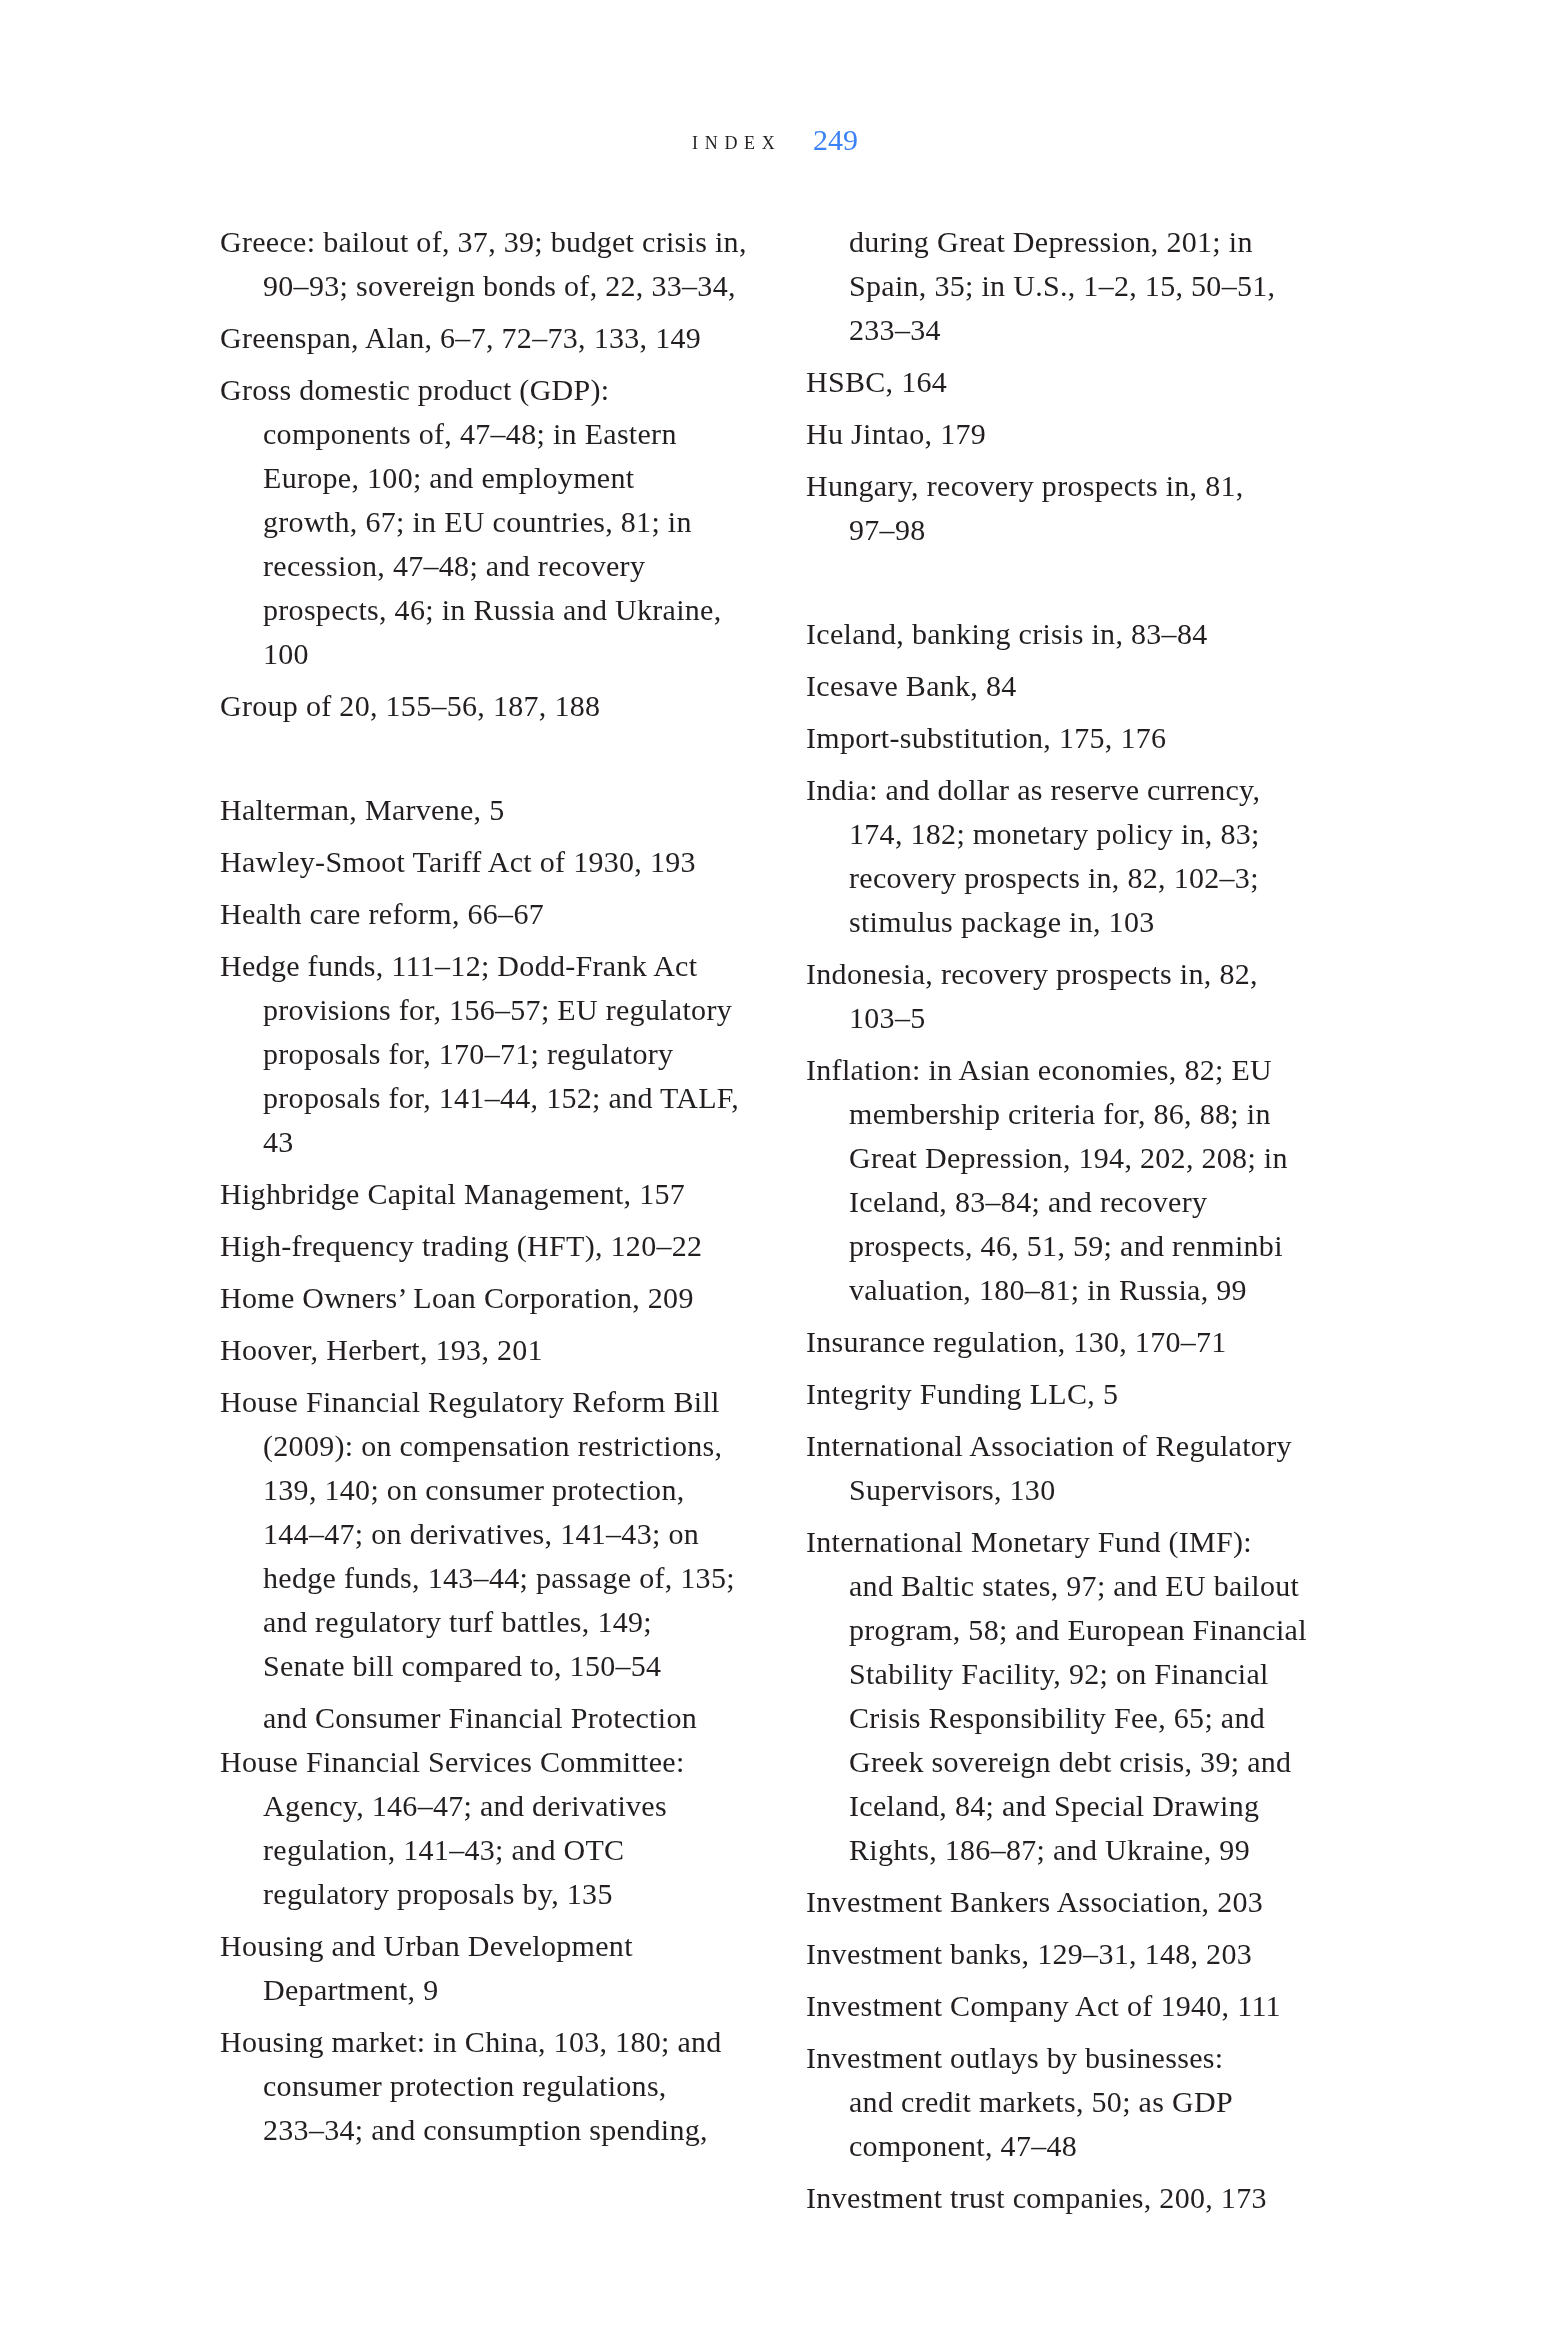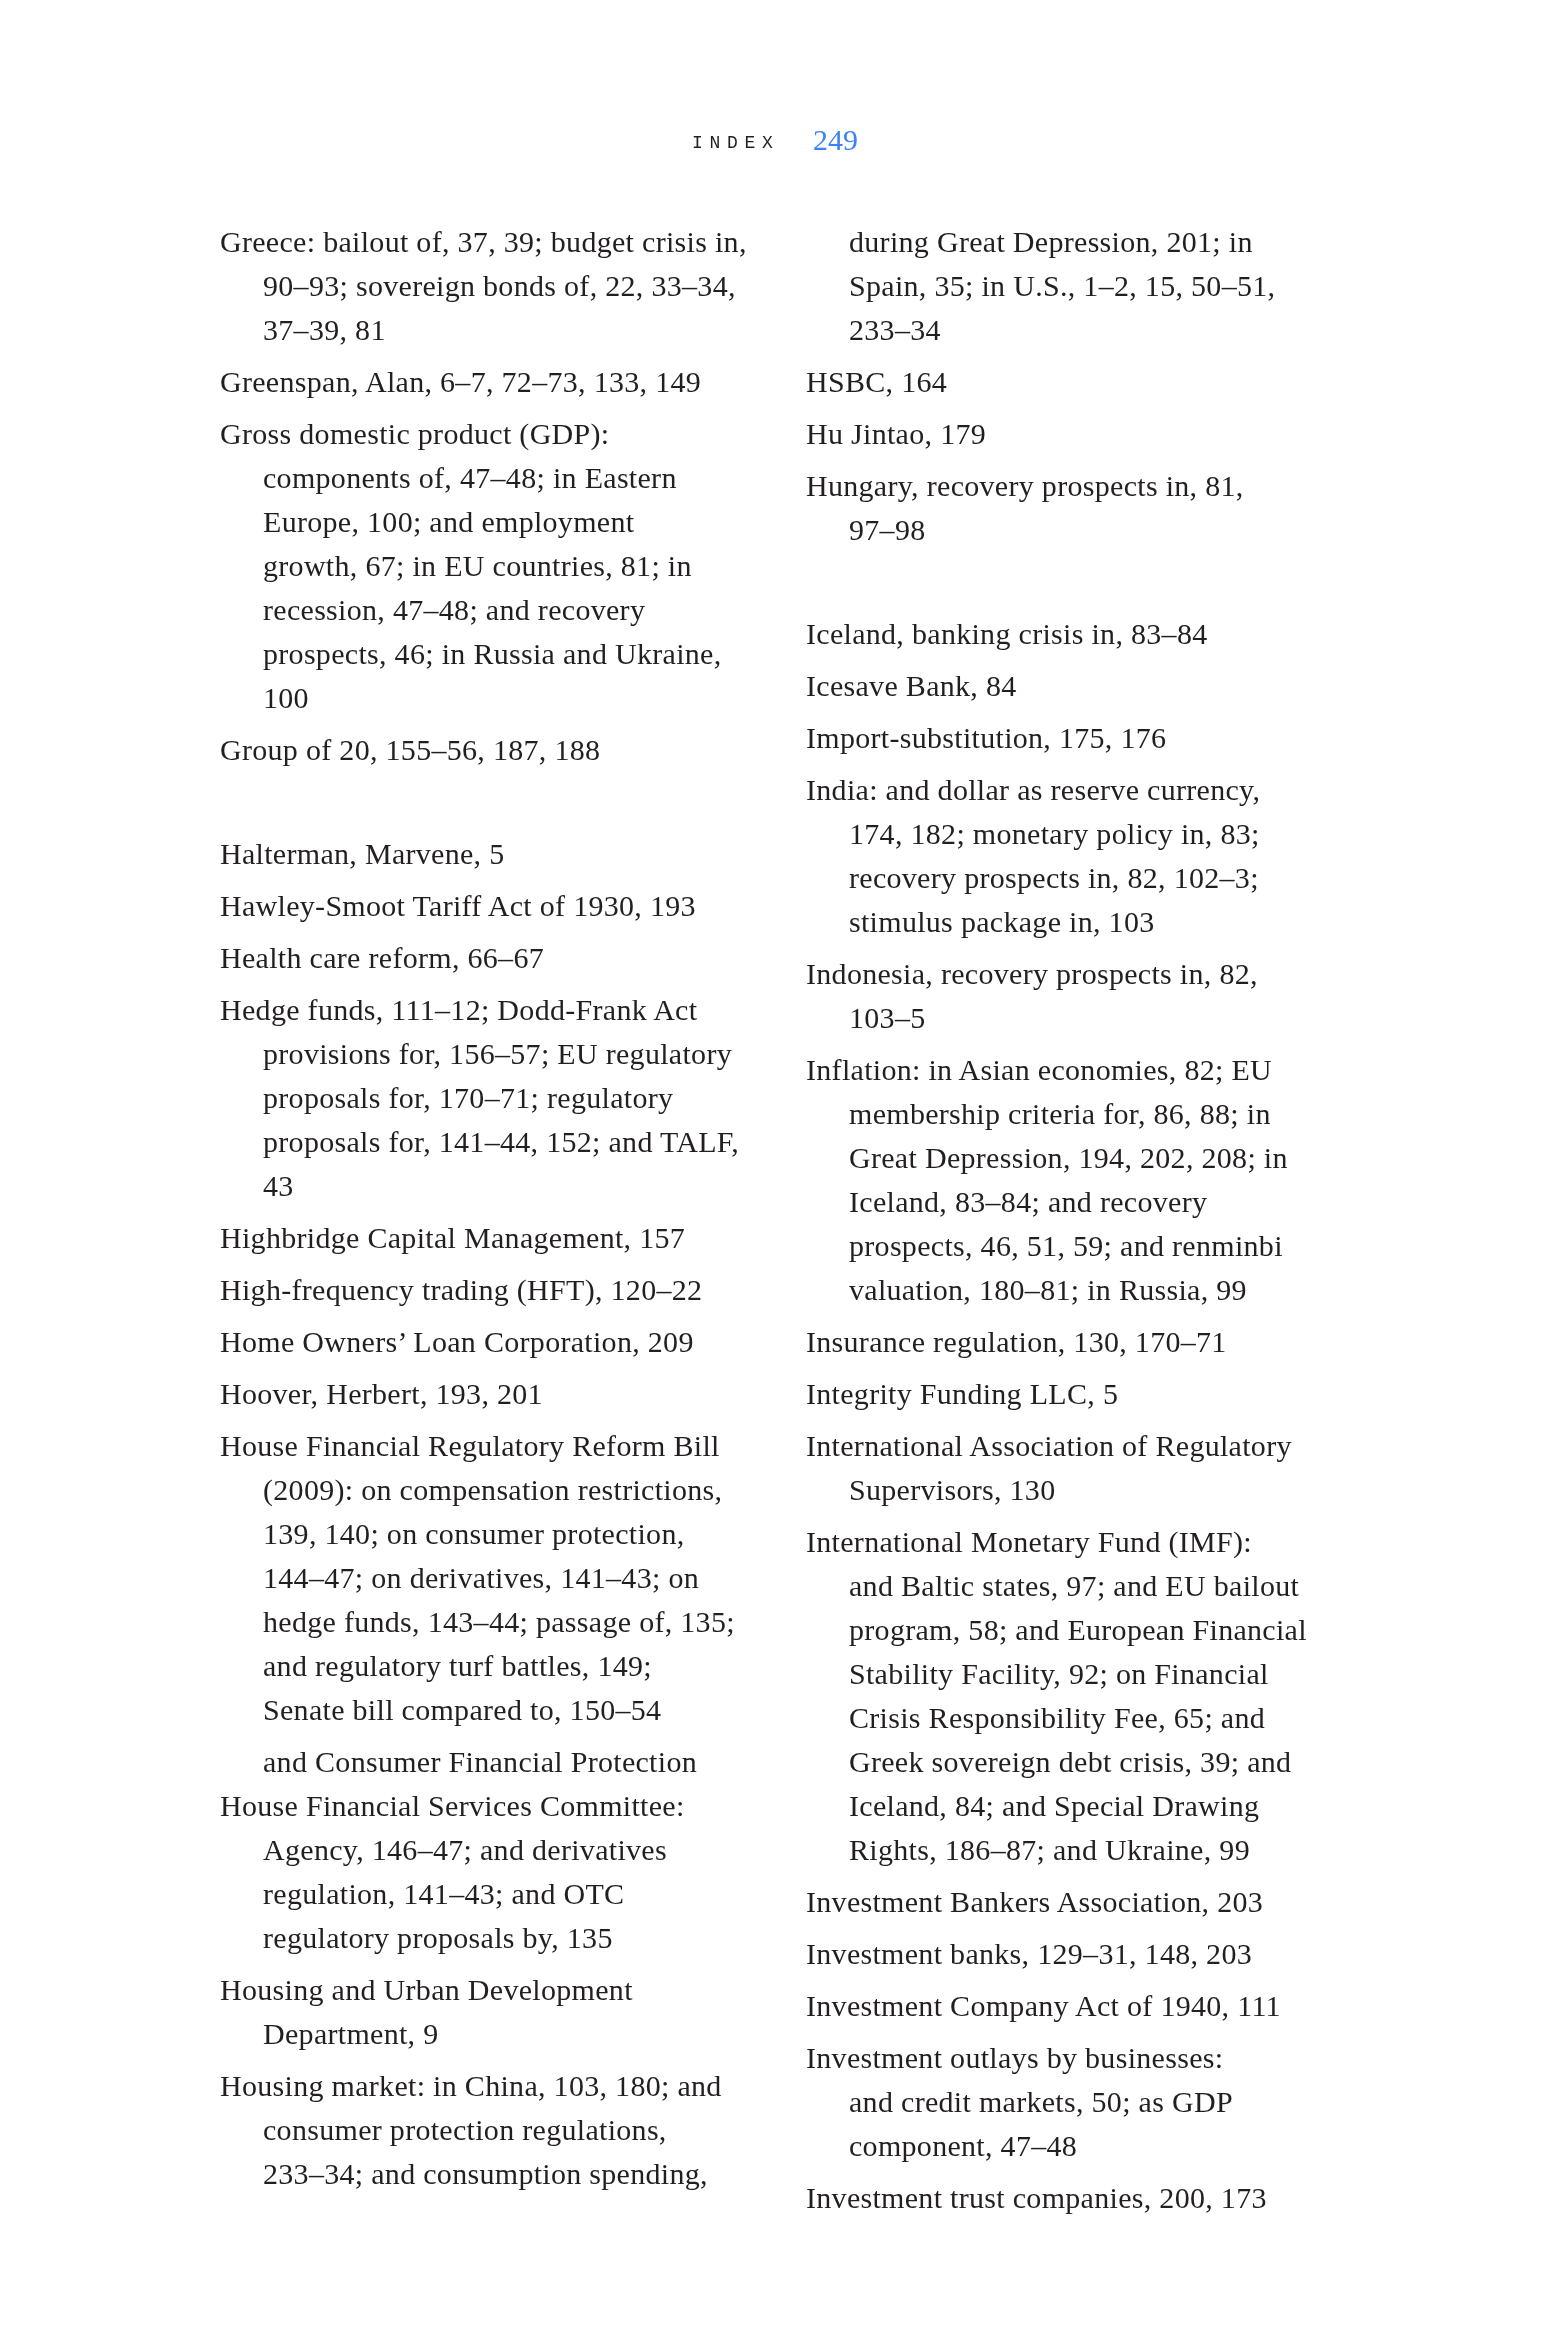--- a/index.html
+++ b/index.html
@@ -19,21 +19,21 @@
     position: absolute;
     top: 124px;
     left: 0;
     width: 1561px;
     height: 38px;
   }
   .running-head .label {
     position: absolute;
     left: 692px;
     top: 8.6px;
-    font-family: Liberation Mono, monospace;
+    font-family: Liberation Serif, serif;
     font-size: 18px;
     letter-spacing: 6.7px;
     line-height: 21px;
     color: #231f20;
   }
   .running-head .folio {
     position: absolute;
     left: 813px;
     top: 0px;
     font-family: "Liberation Serif", "DejaVu Serif", serif;
@@ -65,21 +65,20 @@
 <header class="running-head">
   <span class="label">INDEX</span>
   <span class="folio">249</span>
 </header>
 
 <section class="column left">
 
   <div class="entry">
     <span class="line">Greece: bailout of, 37, 39; budget crisis in,</span>
     <span class="line indent">90–93; sovereign bonds of, 22, 33–34,</span>
-    <span class="line indent">37–39, 81</span>
   </div>
 
   <div class="entry">
     <span class="line">Greenspan, Alan, 6–7, 72–73, 133, 149</span>
   </div>
 
   <div class="entry">
     <span class="line">Gross domestic product (GDP):</span>
     <span class="line indent">components of, 47–48; in Eastern</span>
     <span class="line indent">Europe, 100; and employment</span>

